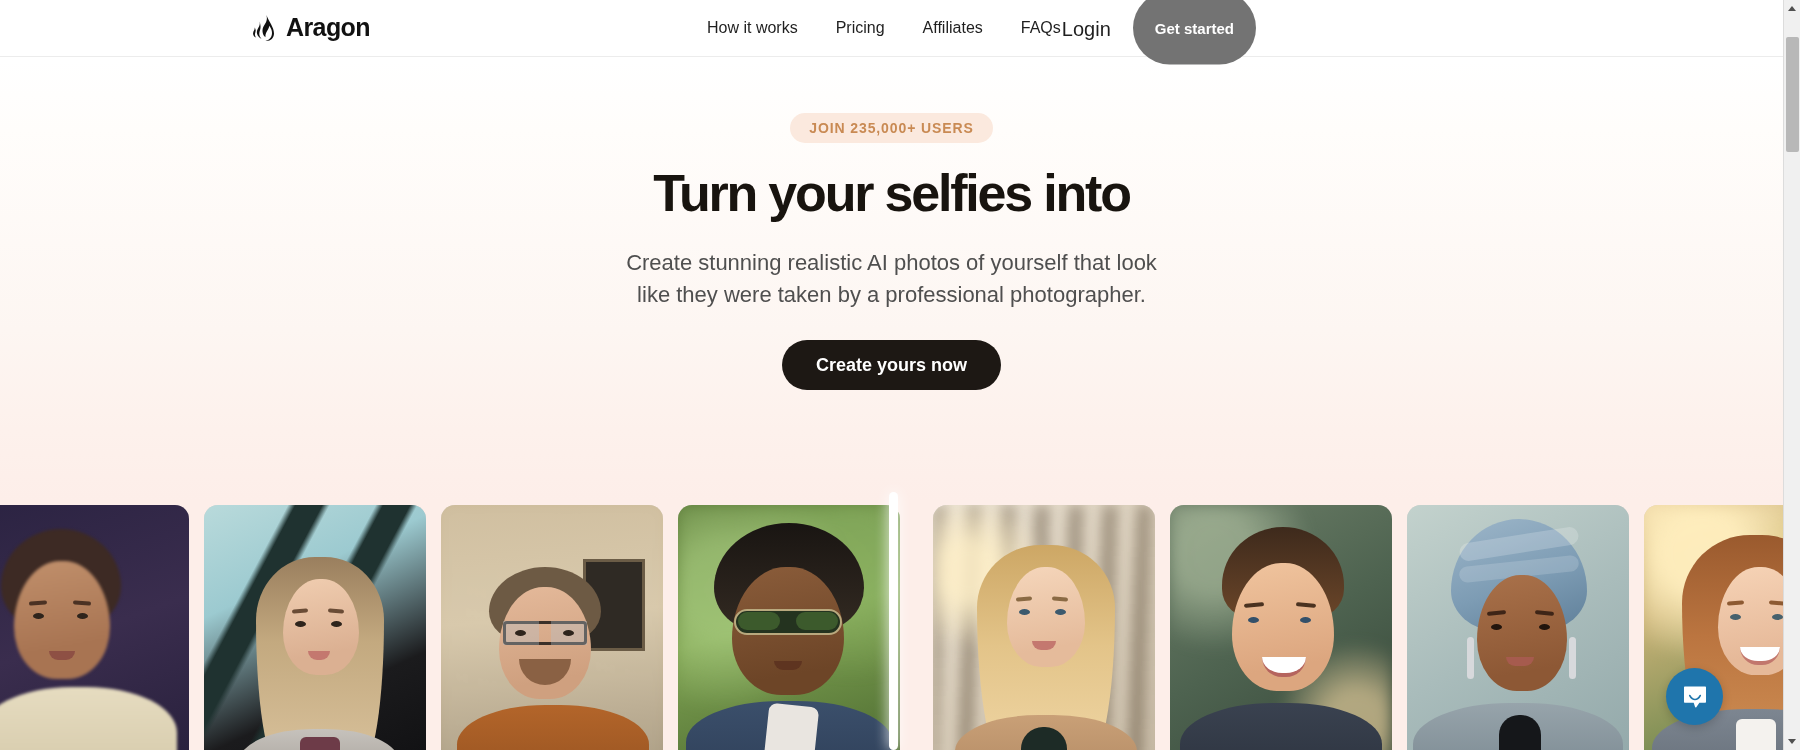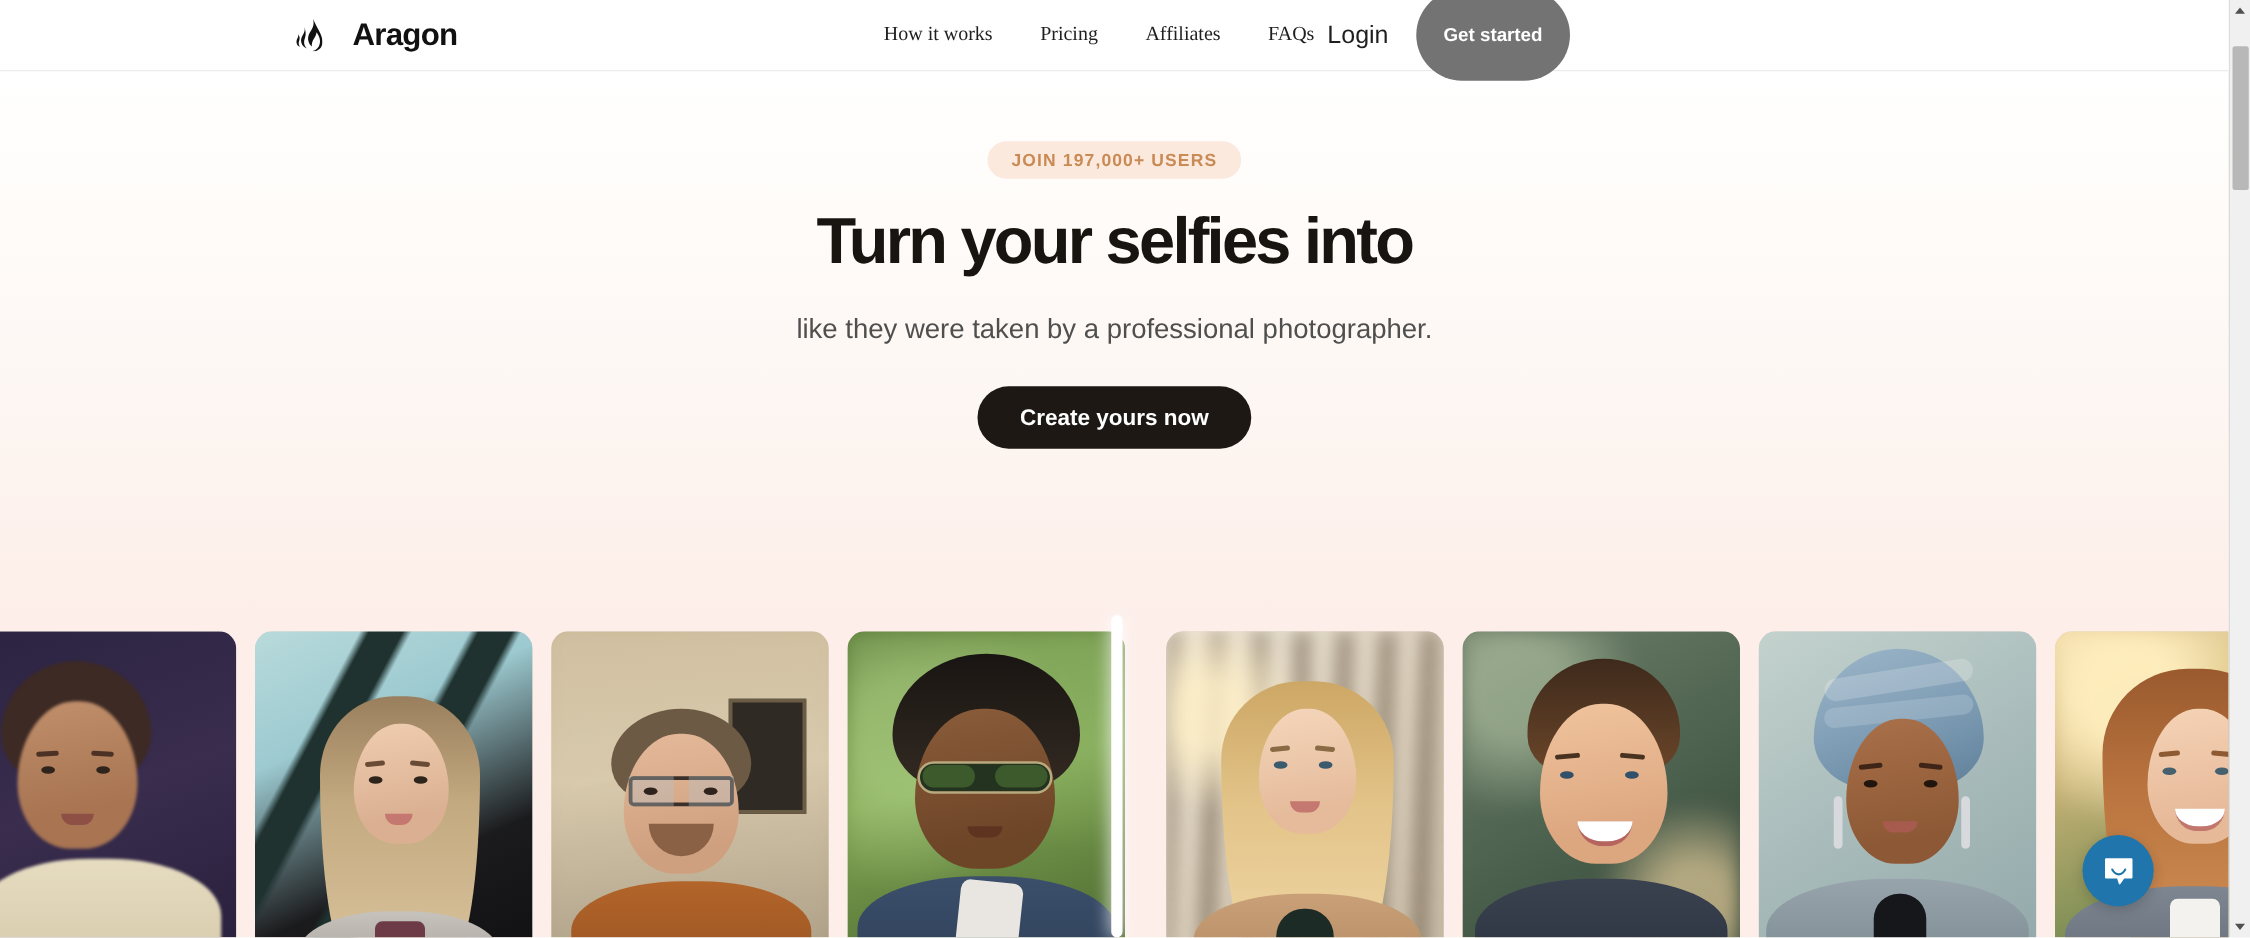--- a/index.html
+++ b/index.html
@@ -47,47 +47,45 @@
     height: 57px;
     background: #ffffff;
     border-bottom: 1px solid #ececec;
     display: flex;
     align-items: center;
     z-index: 20;
   }
 
   .brand {
     position: absolute;
-    left: 237px;
+    left: 253px;
     top: 50%;
     transform: translateY(-50%);
     display: flex;
-    align-items: center;
-    gap: 24px;
+    gap: 12px;
     text-decoration: none;
     cursor: pointer;
   }
   .brand-flame { width: 21px; height: 26px; display: block; flex: 0 0 auto; }
   .brand-name {
     font-size: 25px;
     font-weight: 700;
     color: #111111;
     letter-spacing: -0.6px;
     line-height: 1;
   }
 
   .nav {
     position: absolute;
     left: 707px;
     top: 50%;
     transform: translateY(-50%);
     display: flex;
     align-items: center;
     gap: 38px;
-    font-family: Liberation Serif, serif;
   }
   .nav-link {
     font-size: 16px;
     color: #1f1f1f;
     text-decoration: none;
     white-space: nowrap;
     cursor: pointer;
     line-height: 1;
   }
 
@@ -345,27 +343,28 @@
 
       <div class="header-actions">
         <a class="login-link" href="#">Login</a>
         <button class="btn-dark">Get started</button>
       </div>
 
     </header>
 
     <section class="hero">
 
-      <div class="badge">JOIN 197,000+ USERS</div>
+      <div class="badge">JOIN 235,000+ USERS</div>
 
       <h1 class="headline">
         <span class="headline-line">Turn your selfies into</span>
       </h1>
 
       <p class="subhead">
+        <span class="subhead-line">Create stunning realistic AI photos of yourself that look</span>
         <span class="subhead-line">like they were taken by a professional photographer.</span>
       </p>
 
       <div class="cta-wrap">
         <button class="btn-cta">Create yours now</button>
       </div>
 
     </section>
 
     <div class="gallery">

